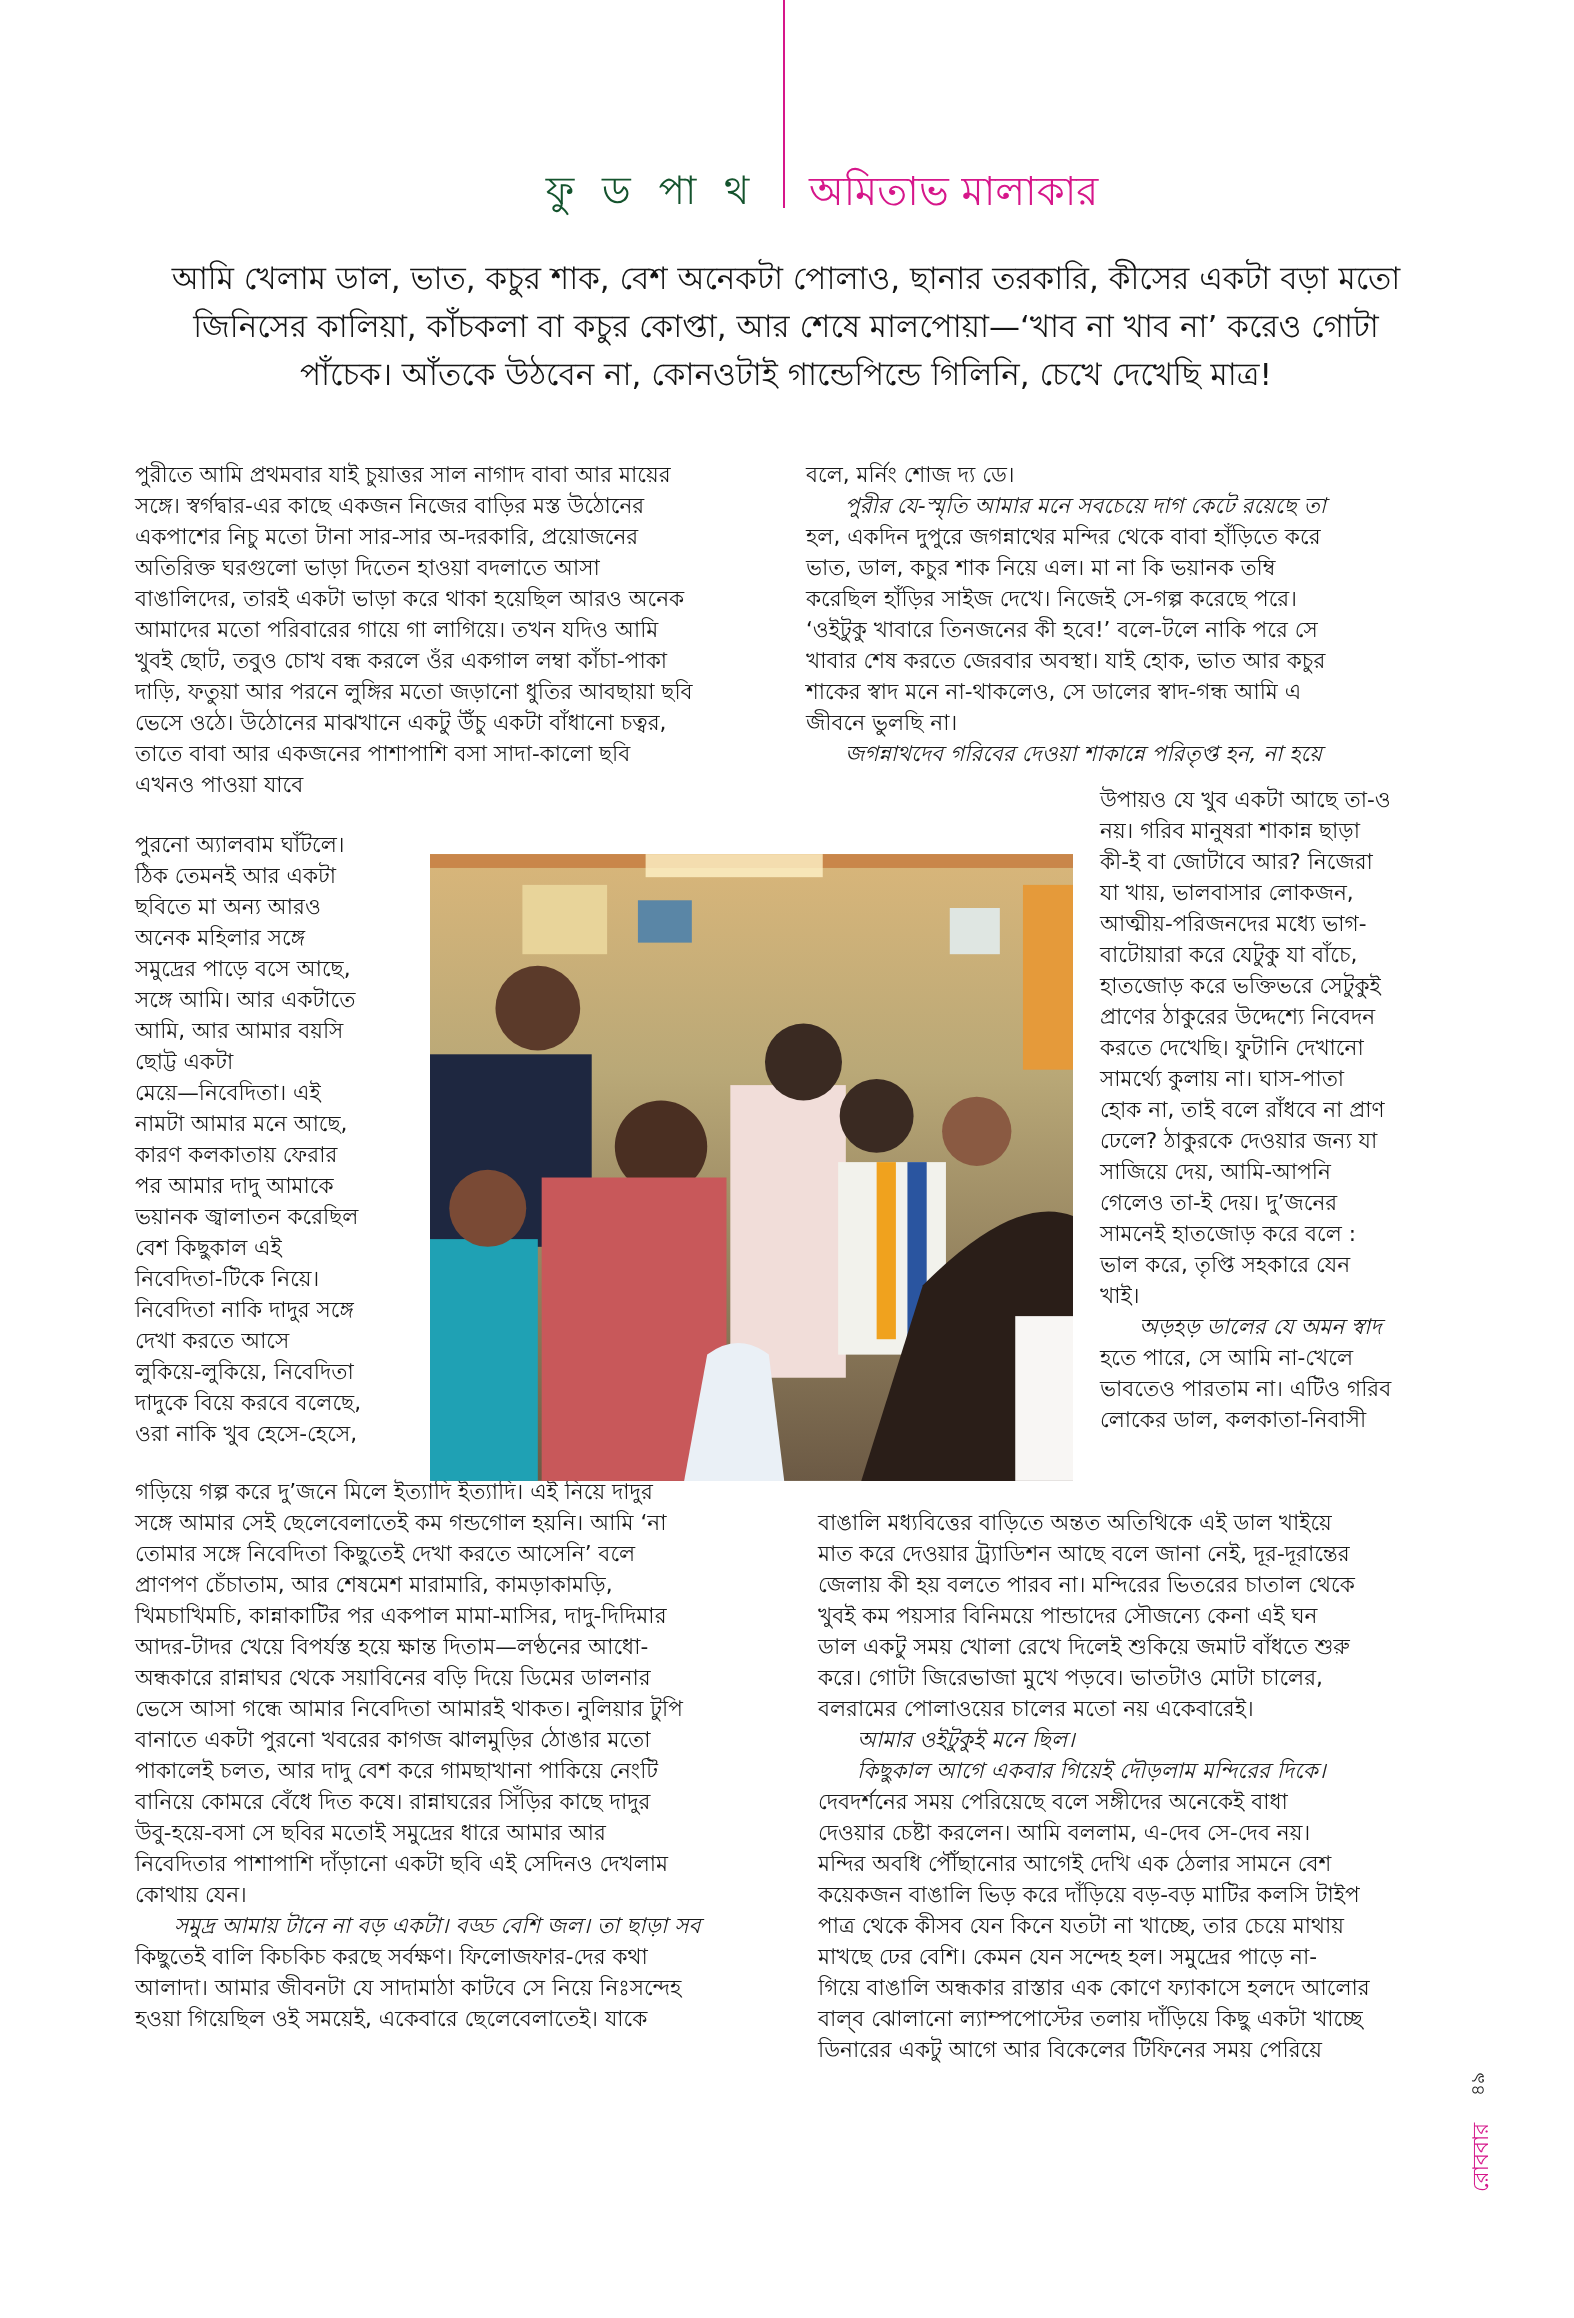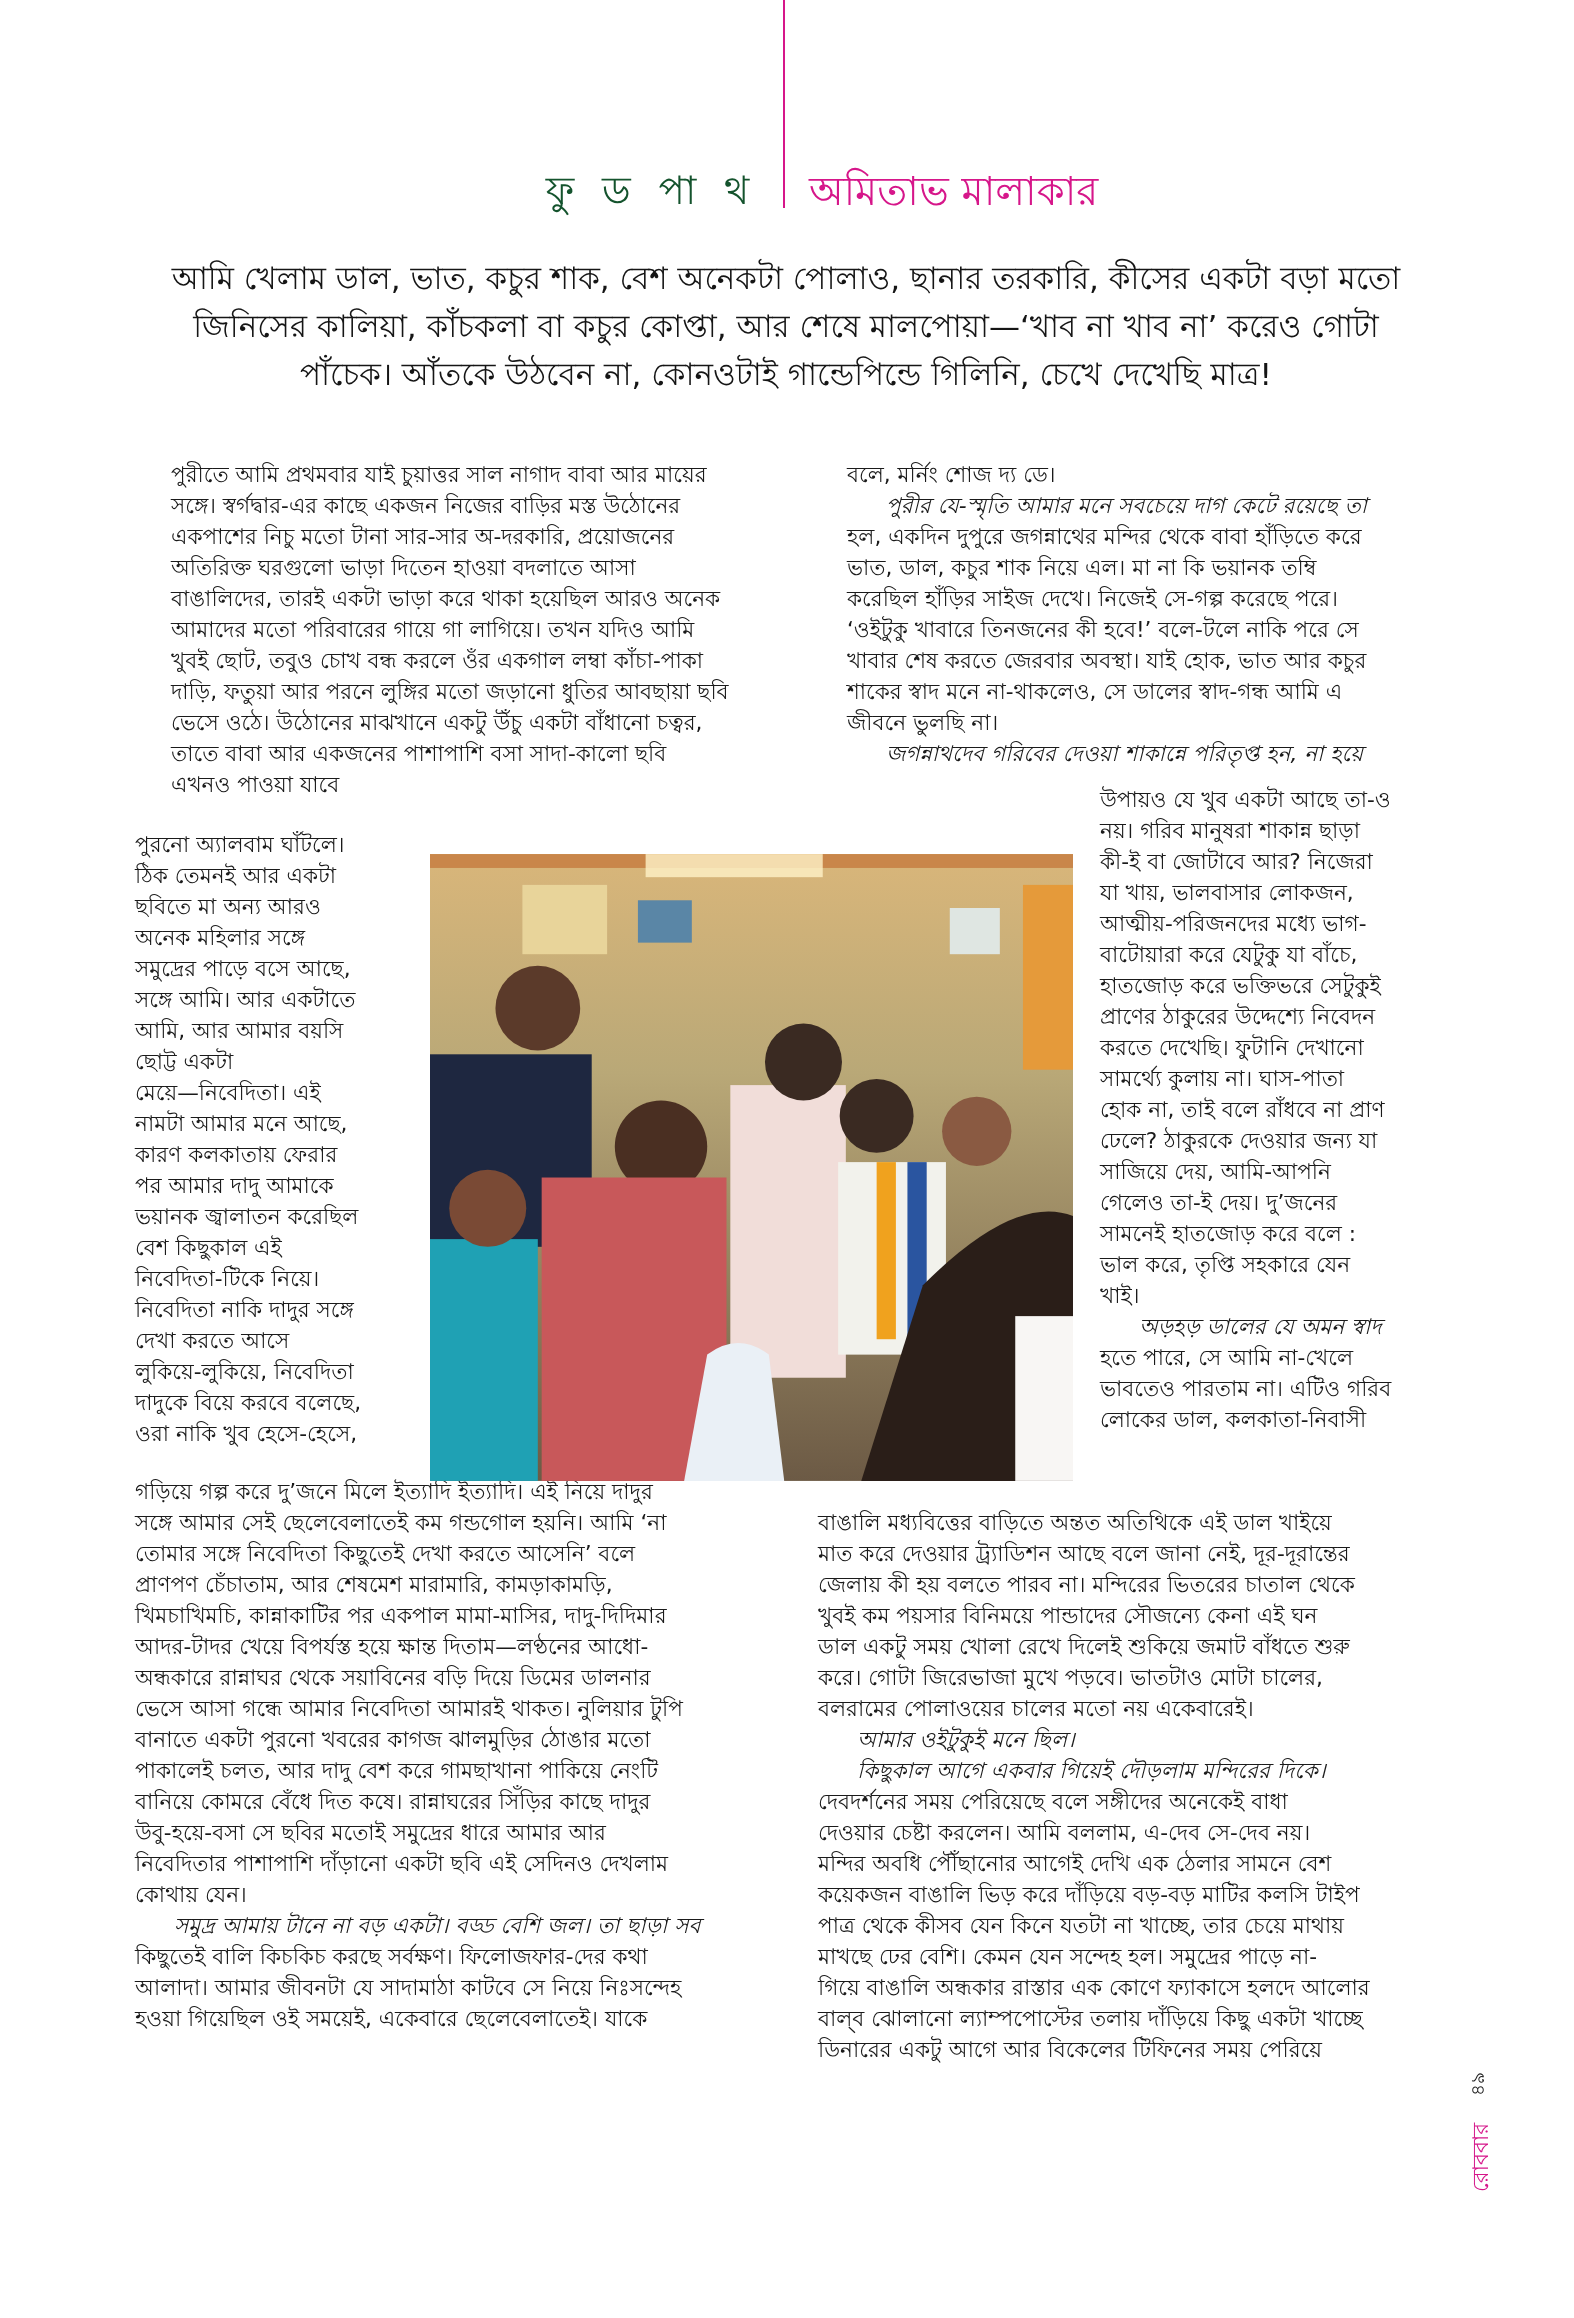--- a/index.html
+++ b/index.html
@@ -8,24 +8,24 @@
     .top-rule { position: absolute; left: 783px; top: 0; width: 2.3px; height: 208px; background: #d6168a; }
     .header { position: absolute; top: 154px; left: 0; width: 1574px; height: 69px; }
     .section-name { position: absolute; right: 817px; top: 6.2px; font-size: 39px; letter-spacing: 7.7px; color: #14532d; }
     .author { position: absolute; left: 809px; top: 6.2px; font-size: 40px; color: #d6168a; }
     .standfirst { position: absolute; top: 254px; left: 154px; width: 1264px; text-align: center;
                   font-size: 31px; line-height: 48px; color: #151515; }
     .standfirst p { margin: 0; }
     .col { position: absolute; font-size: 21.6px; line-height: 31px; color: #1a1a1a; }
     .line { white-space: nowrap; display: block; height: 31px; }
     .indent { padding-left: 39px; font-style: italic; }
-    .col-left-top { left: 135px; top: 459px; width: 624px; margin-left: 36px; }
+    .col-left-top { left: 135px; top: 459px; width: 624px; }
     .col-left-narrow { left: 135px; top: 829px; width: 285px; }
     .col-left-bottom { left: 135px; top: 1476px; width: 624px; }
-    .col-right-top { left: 806px; top: 459px; width: 624px; margin-left: 41px; }
+    .col-right-top { left: 806px; top: 459px; width: 624px; }
     .col-right-narrow { left: 1100px; top: 784px; width: 331px; }
     .col-right-bottom { left: 806px; top: 1507px; width: 624px; margin-left: 12px; }
     .photo { position: absolute; left: 430px; top: 854px; width: 643px; height: 627px; overflow: hidden; }
     .photo svg { display: block; }
     .folio { position: absolute; left: 1464px; top: 2042px; width: 46px; height: 154px; }
     .folio-num { position: absolute; left: 0; top: 0; transform: rotate(-90deg); transform-origin: left top;
                  font-size: 18.5px; color: #222; white-space: nowrap; top: 54px; }
     .folio-mag { position: absolute; left: 0; top: 150px; transform: rotate(-90deg); transform-origin: left top;
                  font-size: 21.6px; color: #d6168a; white-space: nowrap; }
   </style>

